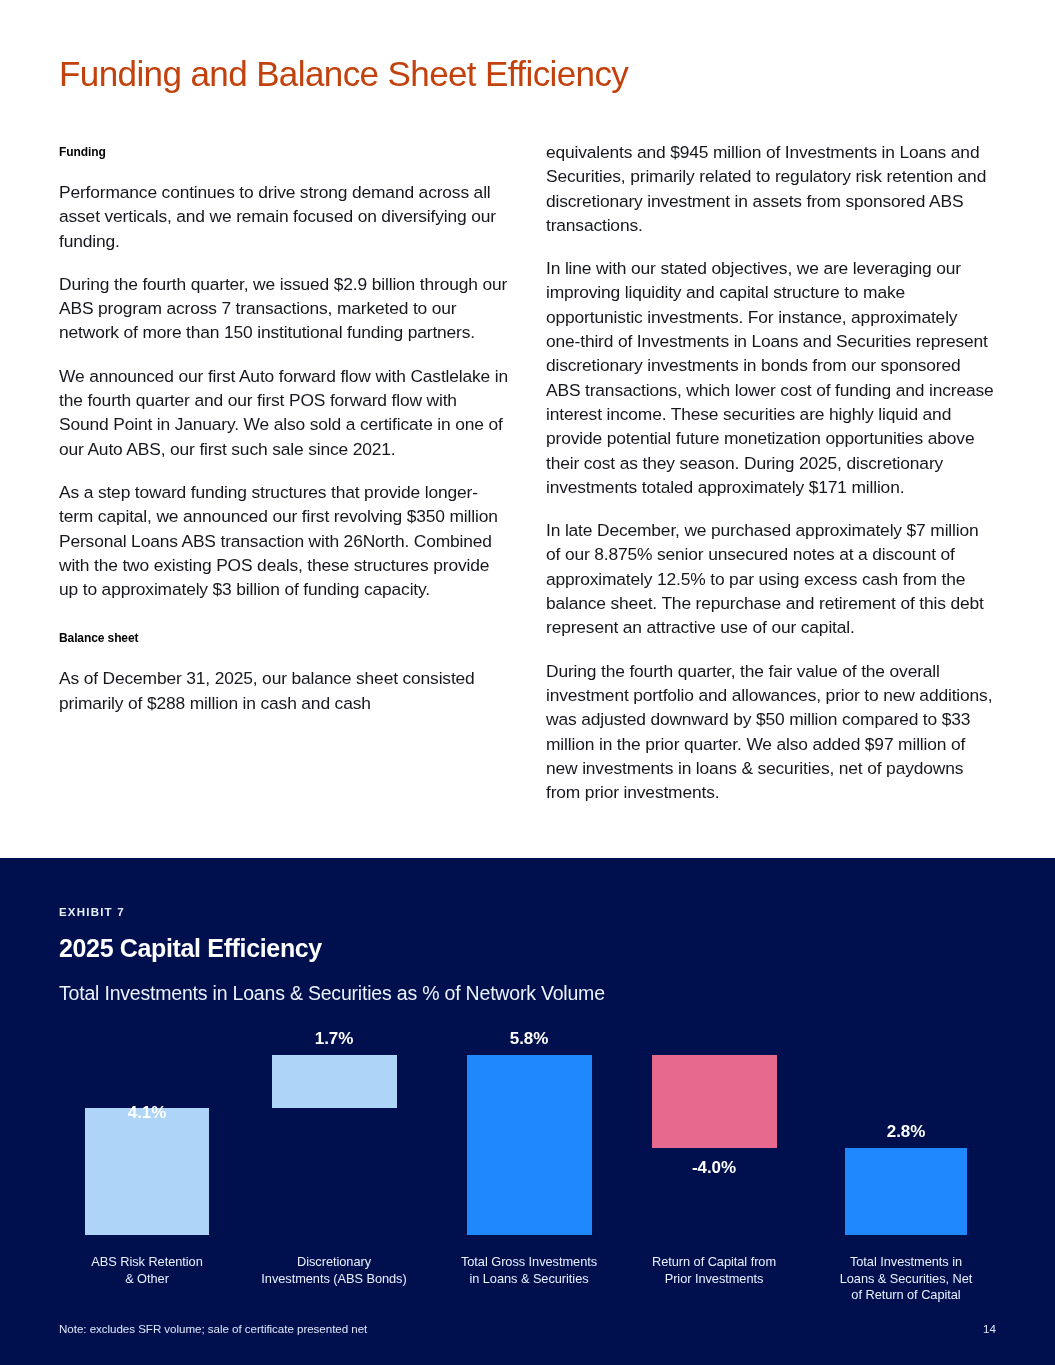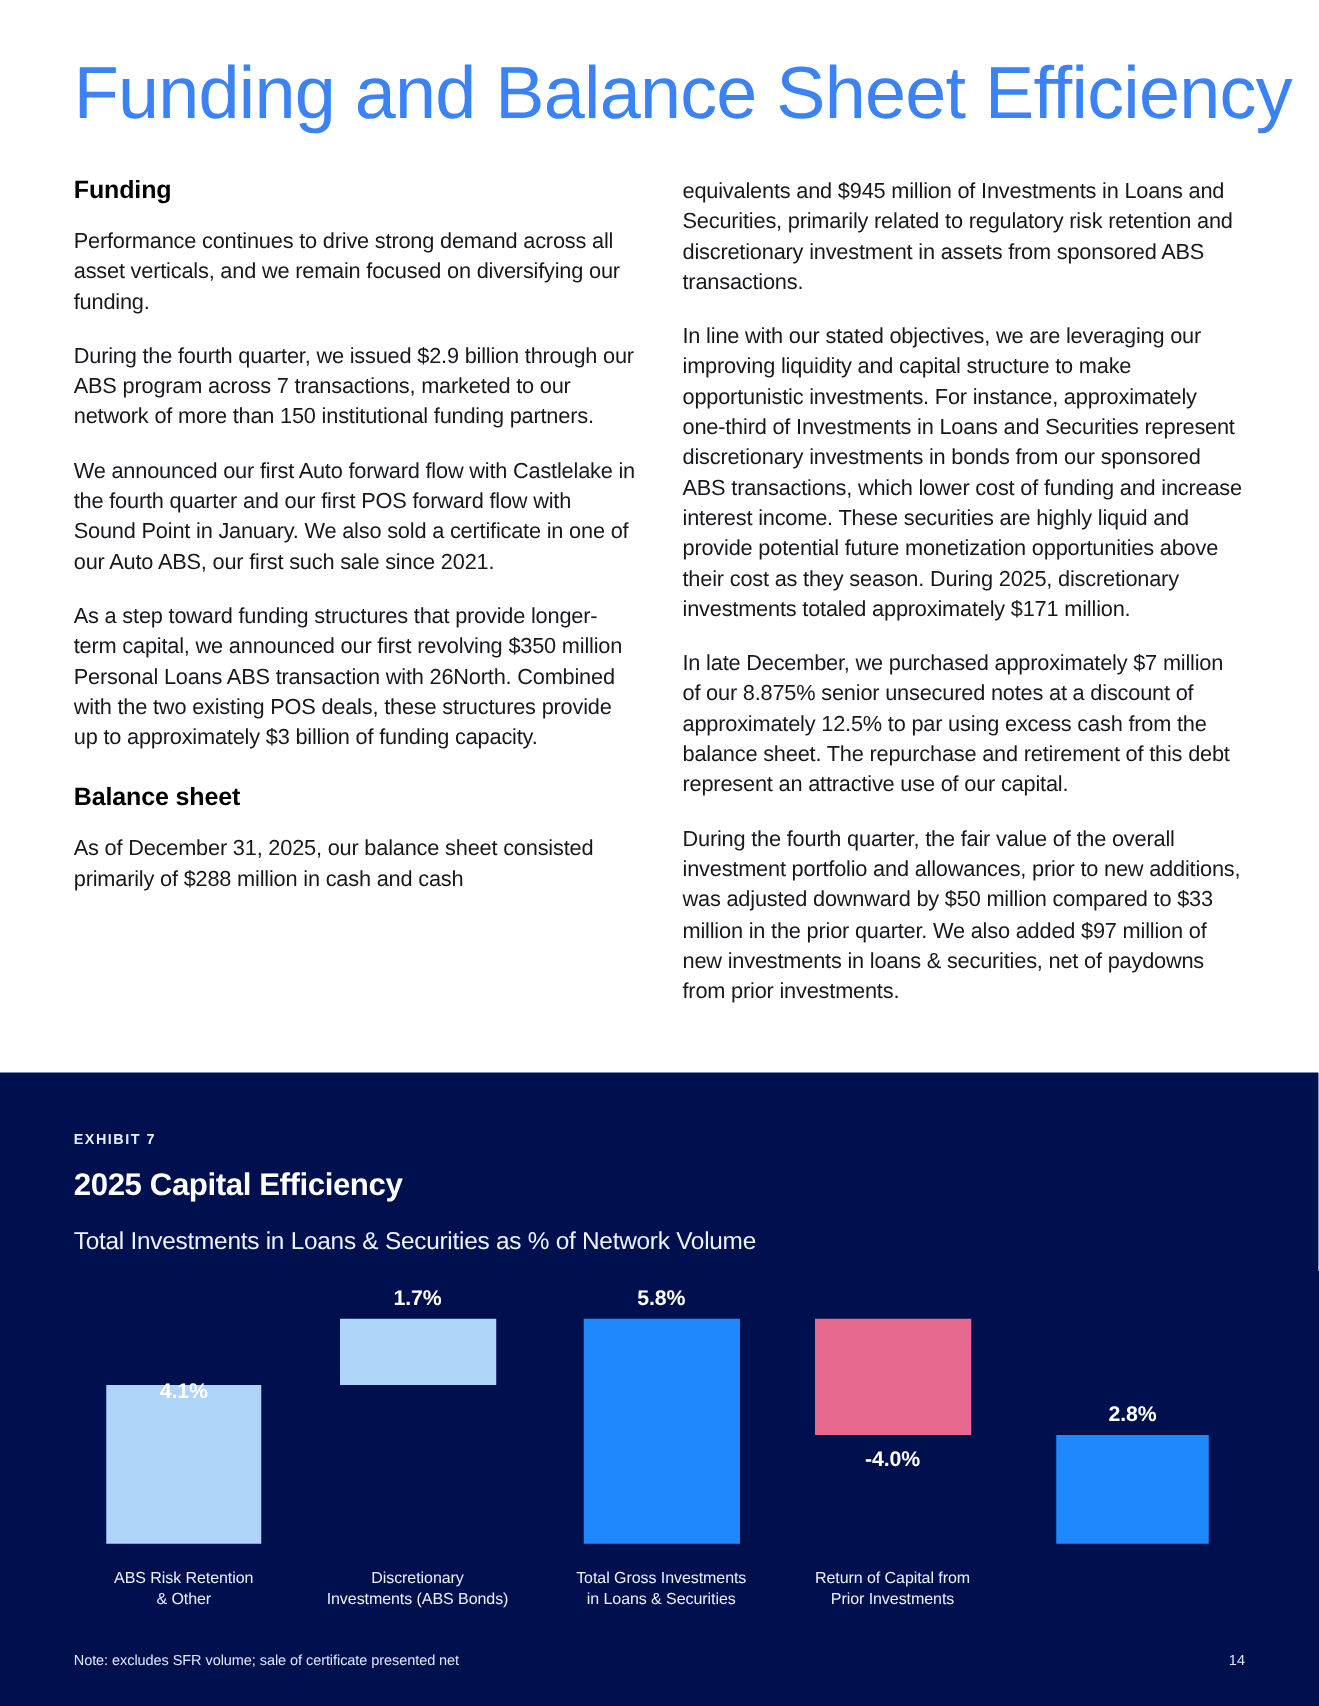--- a/index.html
+++ b/index.html
@@ -16,40 +16,40 @@
     height: 1365px;
     overflow: hidden;
     background: #ffffff;
   }
 
   
   .doc-title {
     position: absolute;
     left: 59px;
     top: 46px;
-    font-size: 59px;
+    font-size: 35px;
     line-height: 56px;
     font-weight: 400;
     letter-spacing: -0.6px;
-    color: #3b82f6;
+    color: #c2410c;
     white-space: nowrap;
   }
 
   .columns {
     position: absolute;
     left: 59px;
     top: 140px;
     width: 937px;
     display: flex;
     gap: 38px;
   }
   .col { width: 449px; }
 
   .sub-head {
-    font-size: 20px;
+    font-size: 12px;
     line-height: 24px;
     font-weight: 700;
     color: #000000;
     margin-bottom: 16px;
     letter-spacing: -0.1px;
   }
   .sub-head.spaced { margin-top: 25px; }
 
   p.body {
     font-size: 17.4px;
@@ -199,20 +199,25 @@
           <div>in Loans &amp; Securities</div>
         </div>
         <div class="bar" style="left: 652px; top: 197.2px; width: 125px; height: 93px; background: rgb(232, 105, 142);"></div>
         <div class="vlabel" style="width: 140px; left: 644px; top: 300.2px;">-4.0%</div>
         <div class="clabel" style="width: 190px; left: 619px; top: 396px;">
           <div>Return of Capital from</div>
           <div>Prior Investments</div>
         </div>
         <div class="bar" style="left: 845px; top: 290.2px; width: 122px; height: 86.8px; background: rgb(30, 136, 252);"></div>
         <div class="vlabel" style="width: 140px; left: 836px; top: 264.2px;">2.8%</div>
+        <div class="clabel" style="width: 200px; left: 806px; top: 396px;">
+          <div>Total Investments in</div>
+          <div>Loans &amp; Securities, Net</div>
+          <div>of Return of Capital</div>
+        </div>
       </div>
 
     <div class="note">Note: excludes SFR volume; sale of certificate presented net</div>
     <div class="pagenum">14</div>
 
   </div>
 
 </div>
 
 </body></html>

